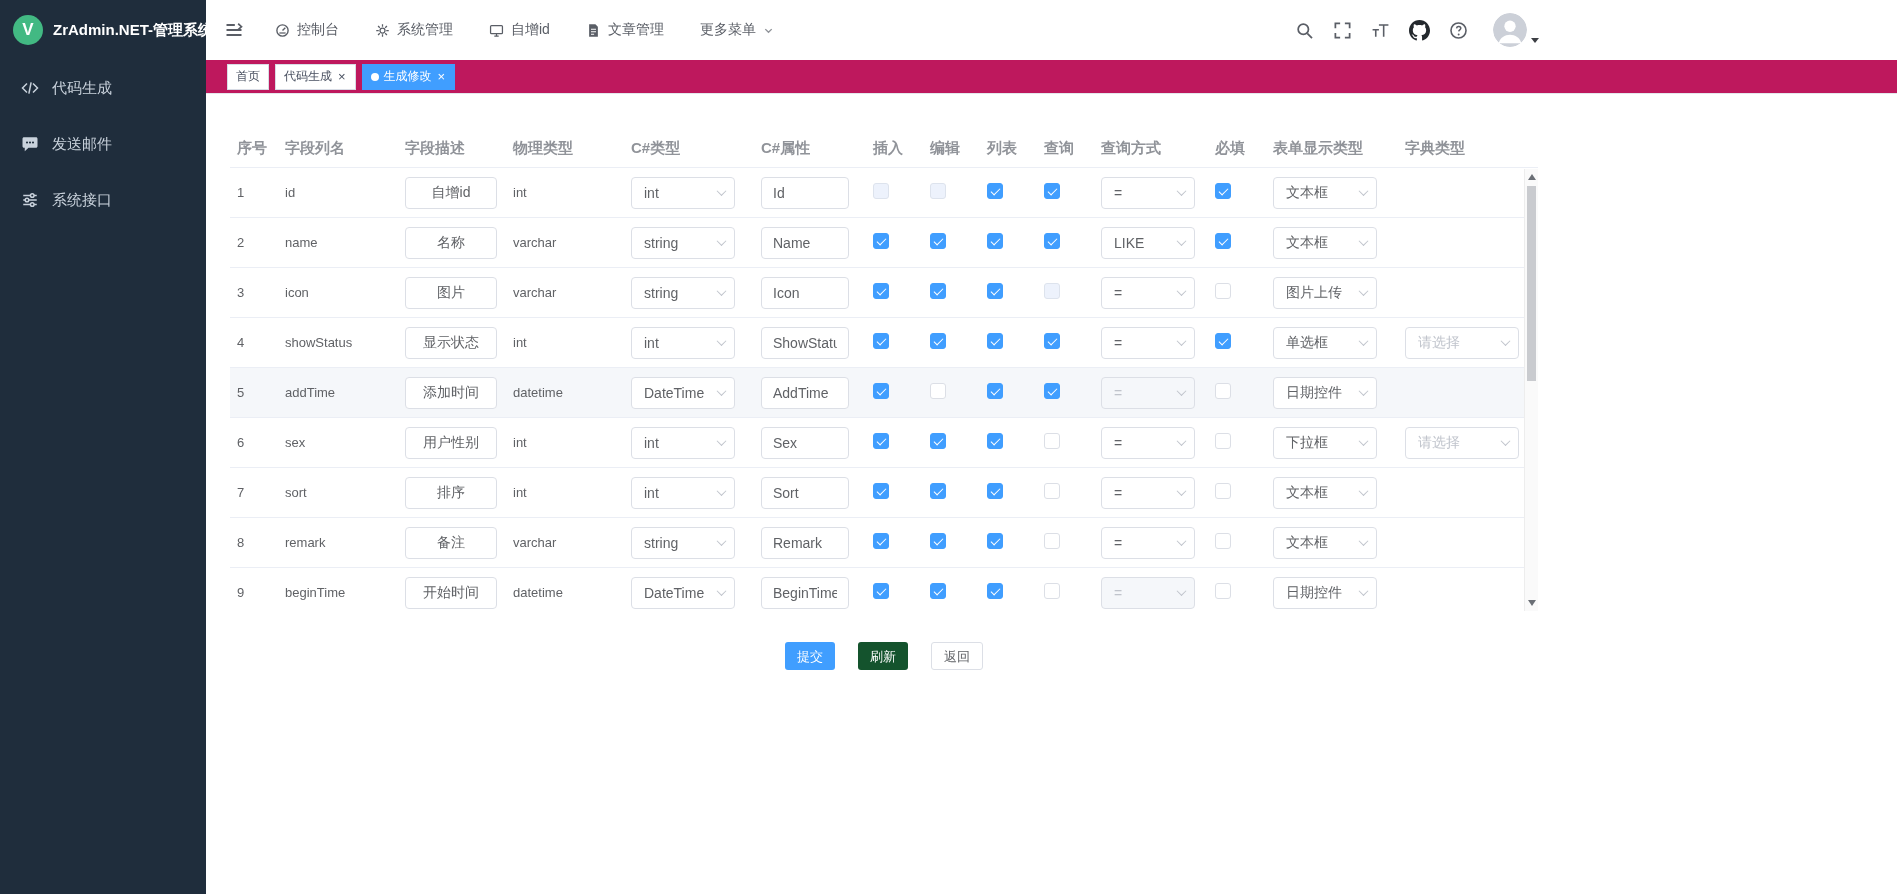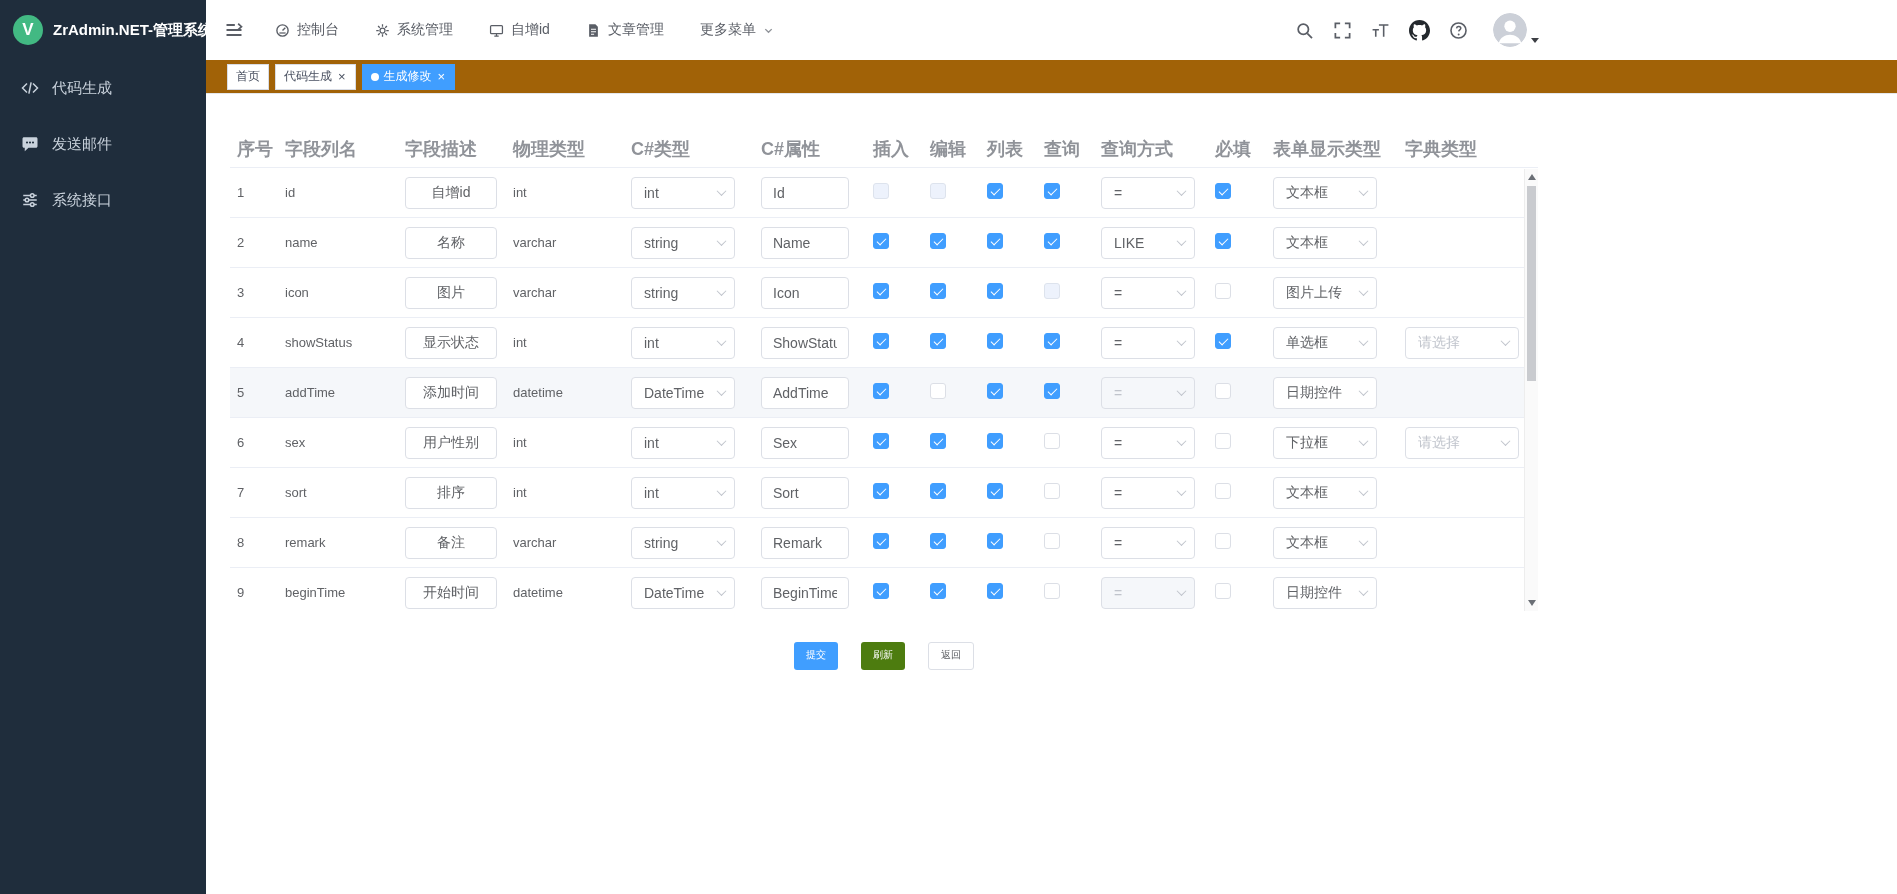--- a/index.html
+++ b/index.html
@@ -34,42 +34,42 @@
     height:3px; background:#409eff; }
   .nav-right { margin-left:auto; display:flex; align-items:center; gap:19px; padding-right:358px; }
   .tool-icon { width:19px; height:19px; display:inline-flex; color:#5a5e66; cursor:pointer; }
   .tool-icon svg { width:100%; height:100%; }
   .avatar-wrap { display:flex; align-items:flex-end; gap:4px; cursor:pointer; margin-left:6px; }
   .avatar { width:34px; height:34px; border-radius:50%; overflow:hidden; display:inline-flex; }
   .caret-down { width:0; height:0; border-left:4px solid transparent; border-right:4px solid transparent;
     border-top:5px solid #3c3f44; margin-bottom:4px; }
 
   
-  .tags-view { height:34px; background:#a16207; border-bottom:1px solid #e4e7ec;
+  .tags-view { height:34px; background:#be185d; border-bottom:1px solid #e4e7ec;
     box-shadow:0 1px 3px rgba(0,0,0,.06); display:flex; align-items:center; gap:6px; padding-left:21px; }
   .tag { height:26px; display:inline-flex; align-items:center; gap:5px; padding:0 8px;
     border:1px solid #d8dce5; background:#fff; color:#495060; font-size:12px; cursor:pointer; white-space:nowrap; }
   .tag.active { background:#409eff; border-color:#409eff; color:#fff; }
   .tag-dot { width:8px; height:8px; border-radius:50%; background:#fff; flex:none; }
   .tag-close { font-size:13px; line-height:1; padding:0 1px; }
 
   
   .content { padding:19px 24px 0; background:#fff; }
   .page-tabs { display:flex; gap:47px; padding-left:1px; }
   .ptab { font-size:15px; color:#303133; padding-bottom:13px; cursor:pointer; position:relative; }
   .ptab.active { color:#409eff; }
   .ptab.active::after { content:''; position:absolute; left:0; right:0; bottom:0; height:2px; background:#409eff; }
 
   
   .table-wrap { position:relative; margin-top:17px; width:1308px; height:481px; overflow:hidden; }
   .trow { display:grid;
     grid-template-columns:48px 120px 108px 118px 130px 112px 57px 57px 57px 57px 114px 58px 132px 126px;
     align-items:center; }
   .td { padding-left:7px; overflow:hidden; white-space:nowrap; }
-  .thead { height:38px; color:#909399; font-size:18px; font-weight:bold; border-bottom:1px solid #ebeef5; }
+  .thead { height:38px; color:#909399; font-size:15px; font-weight:bold; border-bottom:1px solid #ebeef5; }
   .brow { height:50px; border-bottom:1px solid #ebeef5; font-size:13px; color:#606266; background:#fff; }
   .brow.hl { background:#f5f7fa; }
 
   .inp { width:92px; height:32px; border:1px solid #dcdfe6; border-radius:4px; outline:none;
     font-size:14px; color:#606266; text-align:center; padding:0 6px; font-family:inherit; background:#fff; }
   .inp.left { width:88px; text-align:left; padding:0 11px; }
 
   .sel { width:104px; height:32px; border:1px solid #dcdfe6; border-radius:4px; background:#fff;
     display:flex; align-items:center; justify-content:space-between; padding:0 9px 0 12px;
     cursor:pointer; font-size:14px; color:#606266; }
@@ -96,24 +96,24 @@
   .sarrow.up { top:1px; }
   .sarrow.down { bottom:1px; }
   .tri-up { width:0; height:0; border-left:4px solid transparent; border-right:4px solid transparent;
     border-bottom:6px solid #6b6f76; }
   .tri-down { width:0; height:0; border-left:4px solid transparent; border-right:4px solid transparent;
     border-top:6px solid #6b6f76; }
   .sthumb { position:absolute; left:2px; right:2px; top:17px; height:195px; background:#c9cbcf; cursor:pointer; }
 
   
   .footer-actions { width:1308px; margin-top:31px; display:flex; justify-content:center; gap:23px; }
-  .btn { height:28px; padding:0 12px; border:none; border-radius:3px; font-size:10px;
-    cursor:pointer; font-family:Liberation Mono, monospace; line-height:1; }
+  .btn { height:28px; padding:0 12px; border:none; border-radius:3px; font-size:13px;
+    cursor:pointer; font-family:Liberation Serif, serif; line-height:1; }
   .btn.primary { background:#409eff; color:#fff; }
-  .btn.success { background:#4d7c0f; color:#fff; }
+  .btn.success { background:#14532d; color:#fff; }
   .btn.plain { background:#fff; border:1px solid #dcdfe6; color:#606266; }
 </style>
 </head>
 <body>
 
 <aside class="sidebar">
   <div class="logo-row">
     <div class="logo-circle">V</div>
     <div class="logo-title">ZrAdmin.NET-管理系统</div>
   </div>

